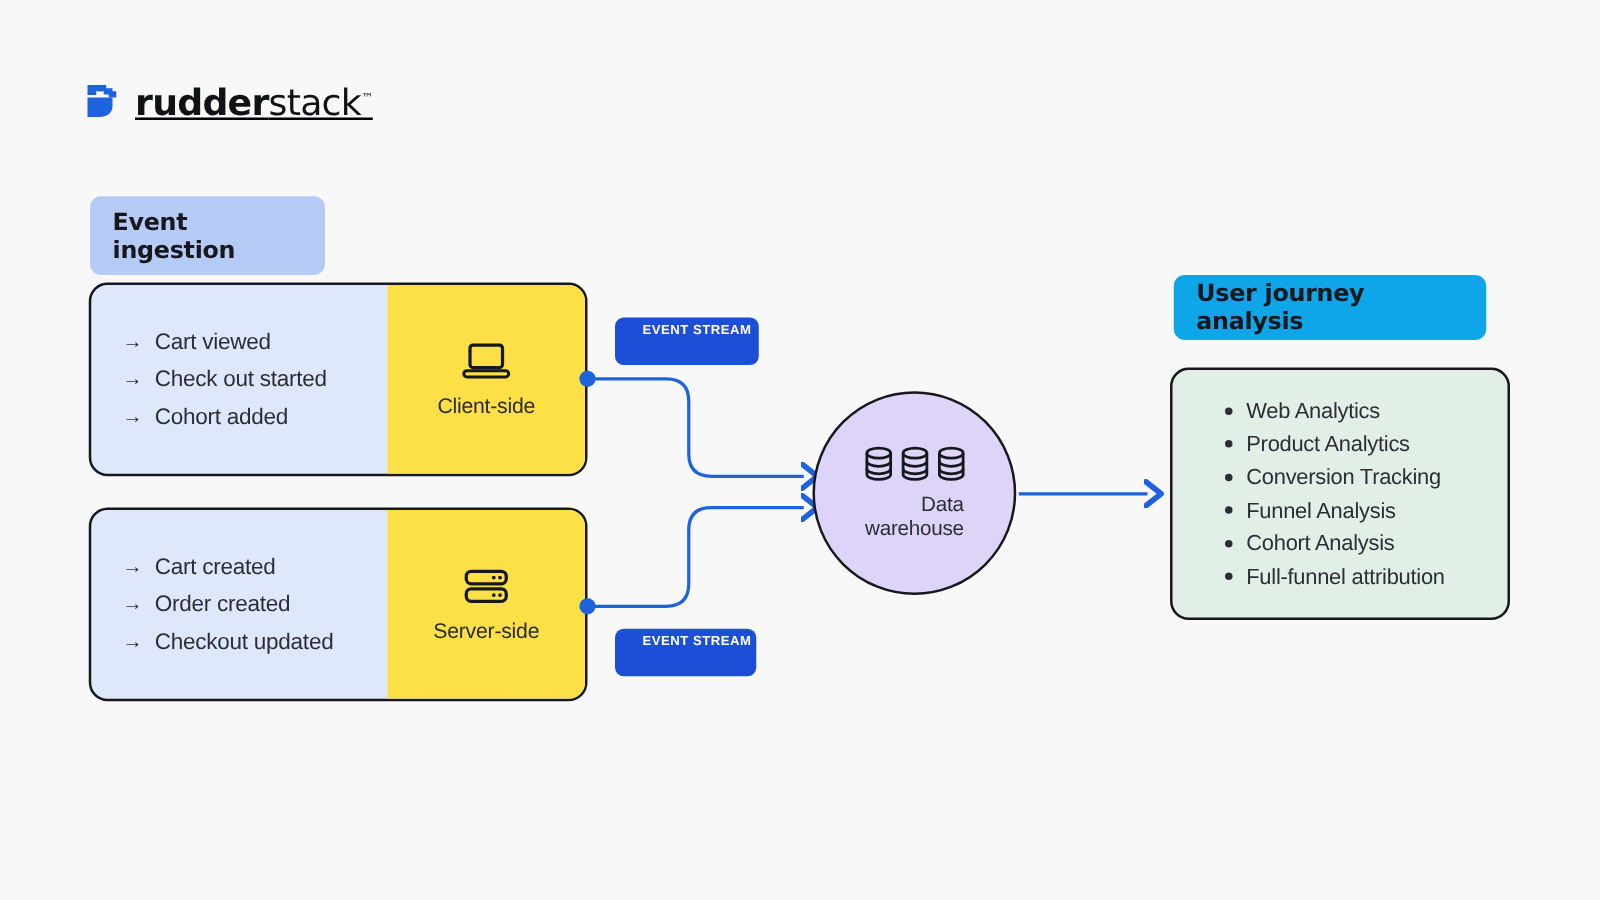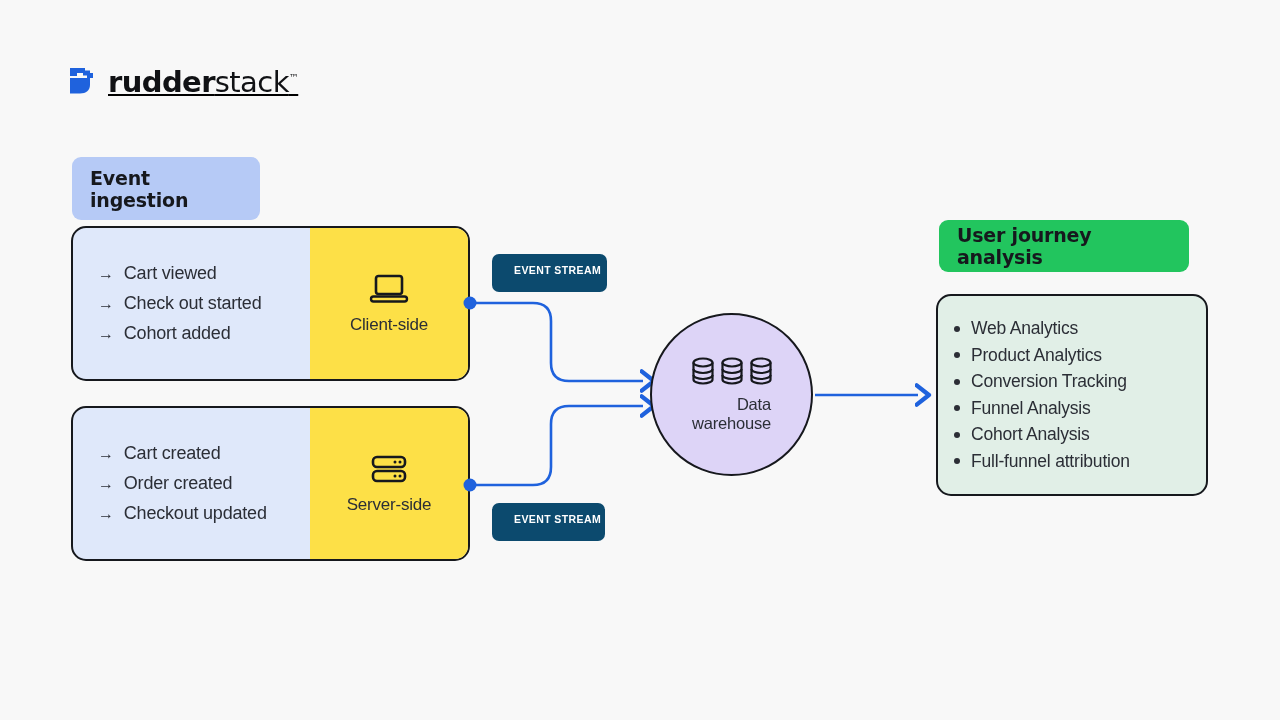--- a/index.html
+++ b/index.html
@@ -24,21 +24,21 @@
   #logo-tm { font-size: 10px; vertical-align: super; font-weight: 400; }
 
   
   .section-badge {
     position: absolute; display: flex; align-items: center; justify-content: flex-start;
     border-radius: 9px; font-weight: 700; font-size: 19px; color: #16181d;
     letter-spacing: -0.2px; padding: 0 18px;
     font-family: "DejaVu Sans", sans-serif;
   }
   #badge-ingestion { left: 72px; top: 157px; width: 188px; height: 63px; background: #b6caf6; }
-  #badge-journey  { left: 939px; top: 220px; width: 250px; height: 52px; background: #22c55e; }
+  #badge-journey  { left: 939px; top: 220px; width: 250px; height: 52px; background: #0ea5e9; }
 
   
   .source-card {
     position: absolute; left: 71px; width: 399px; height: 155px;
     border: 2.5px solid #16181d; border-radius: 15px;
     background: #dfe8fa; overflow: hidden; display: flex;
   }
   #card-client { top: 226px; }
   #card-server { top: 406px; }
   .card-events { width: 237px; display: flex; flex-direction: column; justify-content: center; padding-left: 25px; gap: 9px; }
@@ -46,41 +46,41 @@
   .event-arrow { font-size: 16px; color: #2b2e36; line-height: 1; }
   .card-side {
     flex: 1; background: #fde047; display: flex; flex-direction: column;
     align-items: center; justify-content: center; gap: 10px;
   }
   .card-side-label { font-size: 17px; color: #2b2e36; letter-spacing: -0.2px; }
   .side-icon { display: block; }
 
   
   .es-pill {
-    position: absolute; height: 38px; background: #0c4a6e; border-radius: 7px;
-    display: flex; align-items: flex-end; gap: 8px; padding: 16px 14px;
+    position: absolute; height: 38px; background: #1d4ed8; border-radius: 7px;
+    display: flex; align-items: flex-start; gap: 8px; padding: 4px 14px;
   }
   #es-top { left: 492px; top: 254px; width: 115px; }
   #es-bottom { left: 492px; top: 503px; width: 113px; }
   .es-label { color: #ffffff; font-size: 10.5px; font-weight: 700; letter-spacing: 0.4px; white-space: nowrap; }
 
   
   #warehouse {
     position: absolute; left: 650px; top: 313px; width: 163px; height: 163px;
     border-radius: 50%; background: #ddd4f7; border: 2.5px solid #16181d;
     display: flex; flex-direction: column; align-items: center; justify-content: center; gap: 9px;
   }
   #warehouse-label { font-size: 16.5px; color: #2b2e36; text-align: right; line-height: 1.14; letter-spacing: -0.2px; }
 
   
   #outcomes {
     position: absolute; left: 936px; top: 294px; width: 272px; height: 202px;
     border: 2.5px solid #16181d; border-radius: 15px; background: #e1efe7;
     display: flex; flex-direction: column; justify-content: center; gap: 5.5px;
-    padding-left: 16px;
+    padding-left: 42px;
   }
   .outcome-row { display: flex; align-items: center; gap: 11px; font-size: 17.5px; color: #2b2e36; letter-spacing: -0.2px; }
   .outcome-dot { width: 6px; height: 6px; border-radius: 50%; background: #2b2e36; flex: none; }
 
   
   #wires { position: absolute; left: 0; top: 0; width: 1280px; height: 720px; pointer-events: none; }
 </style>
 </head>
 <body>
 

